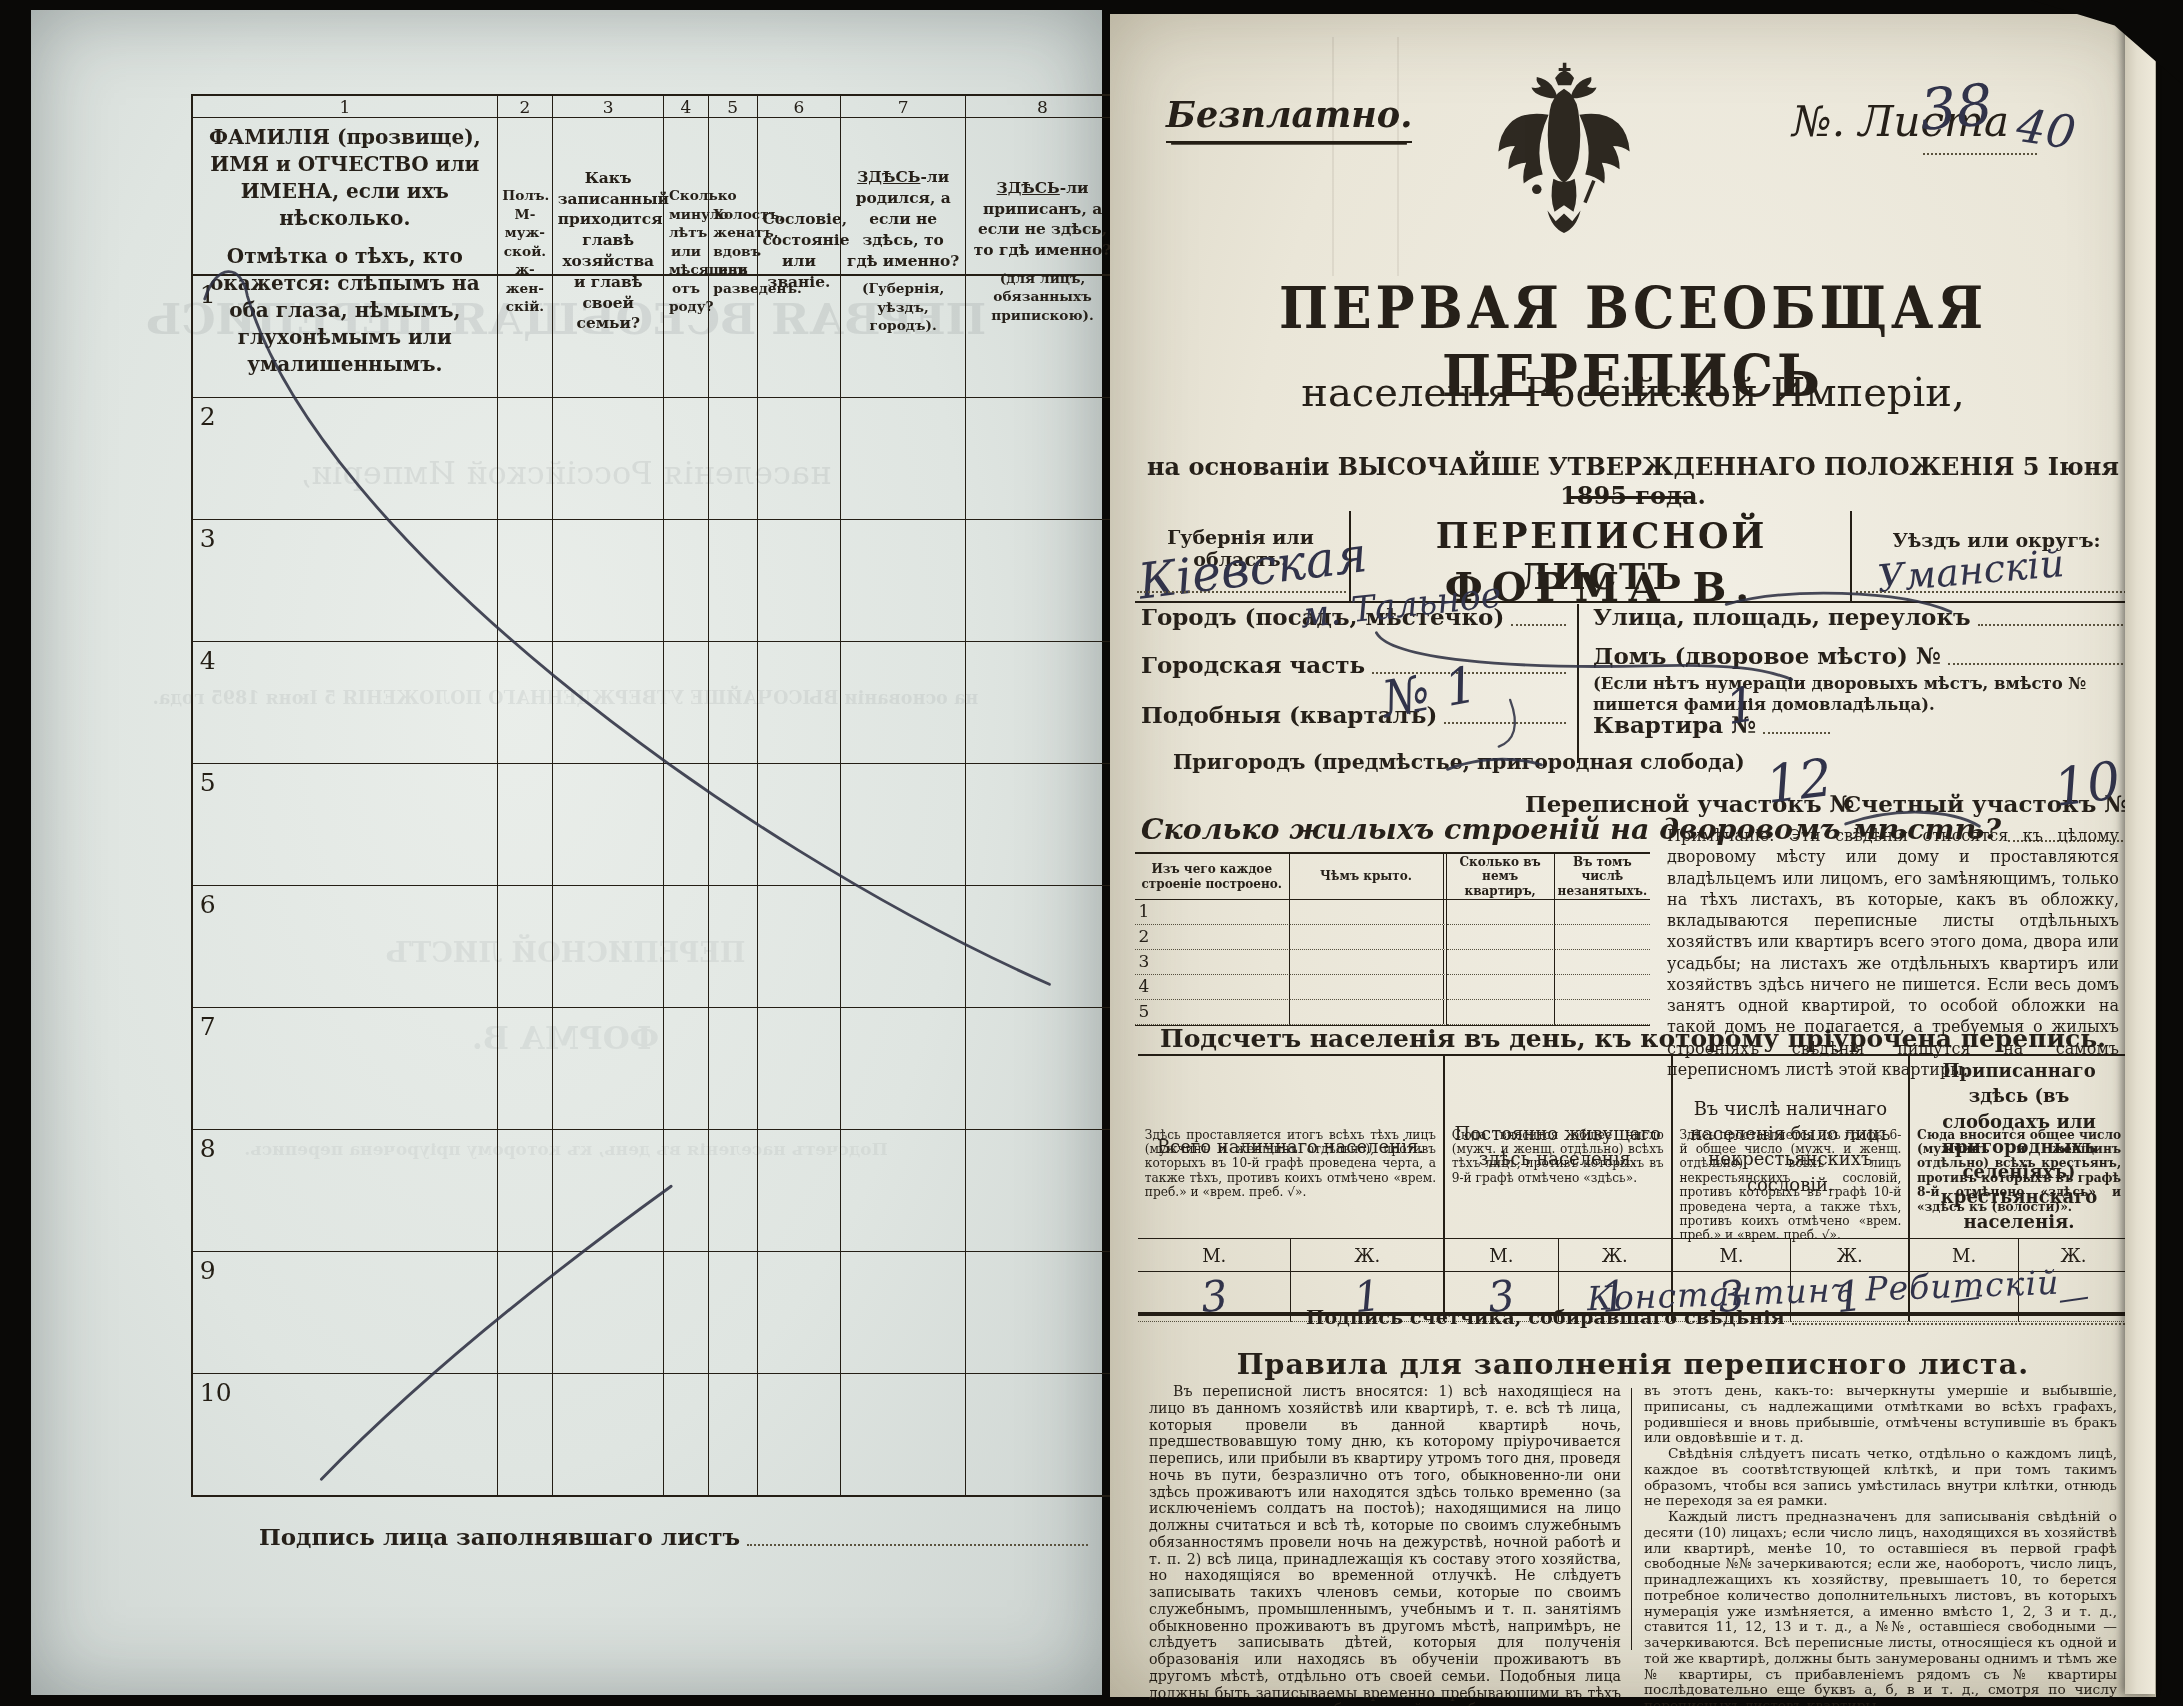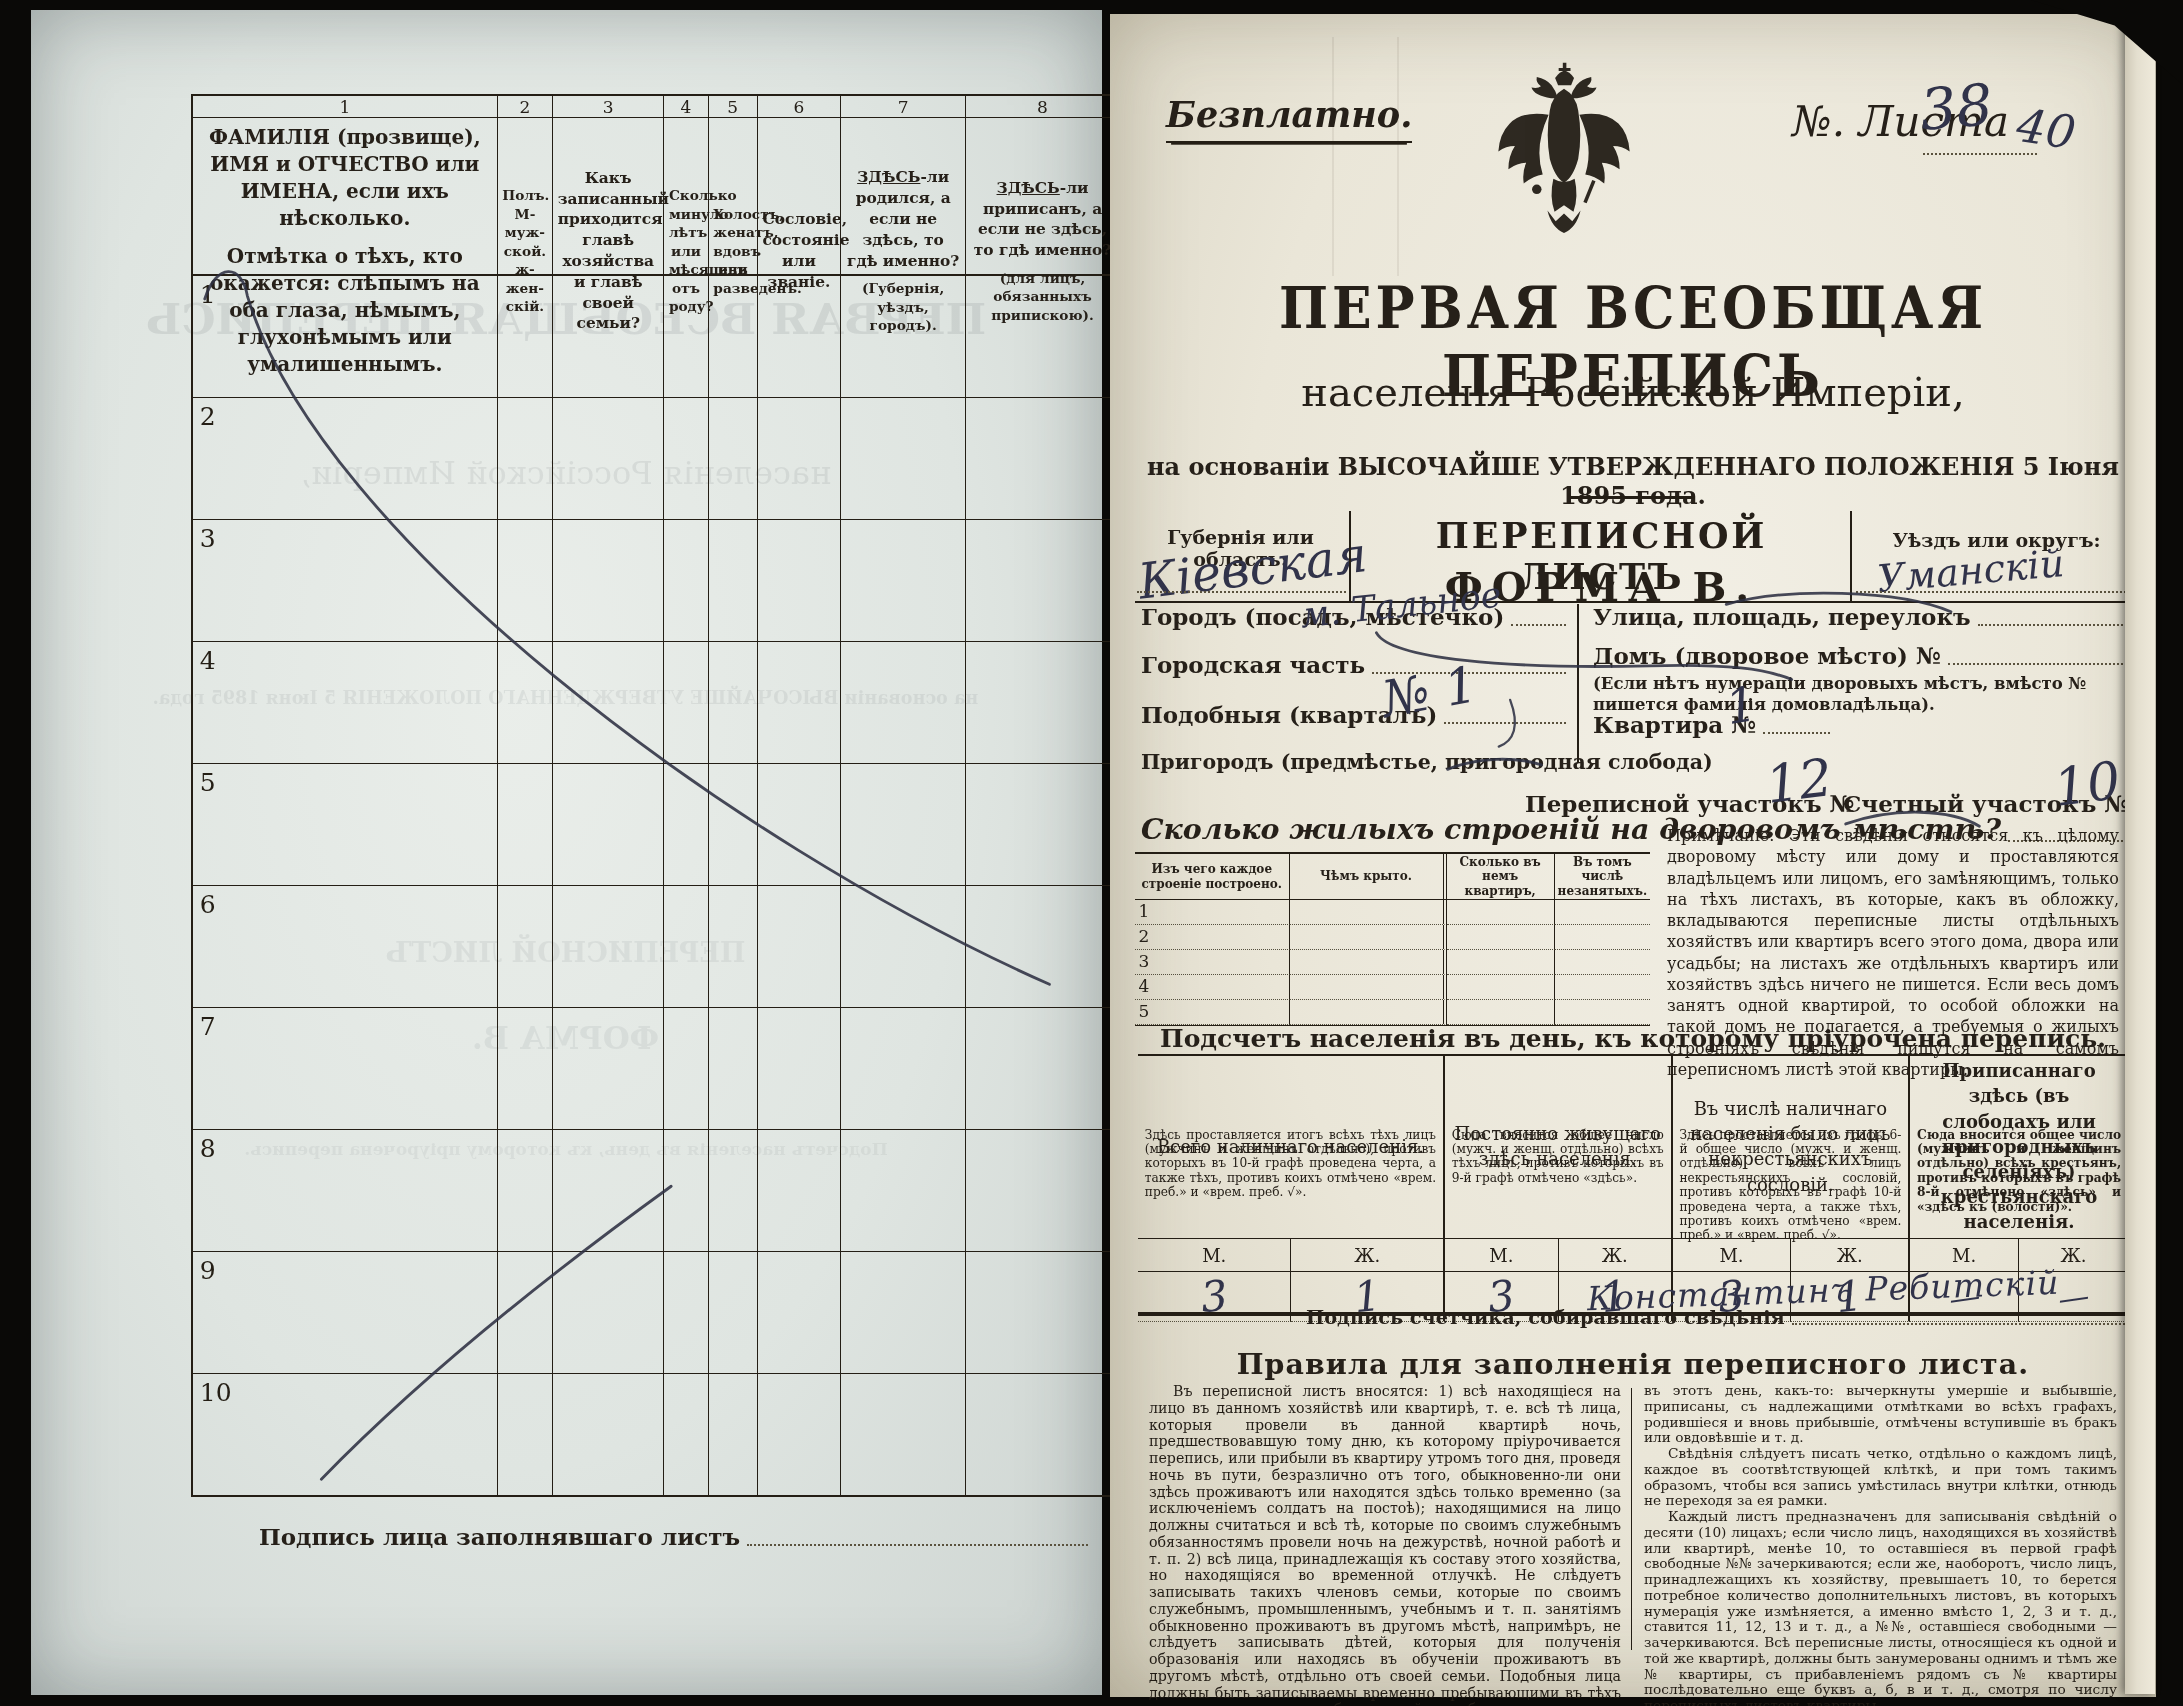--- a/index.html
+++ b/index.html
@@ -339,21 +339,21 @@
       <span class="dots"></span>
   </div>
 
   <div class="abs frow" style="left:1141px;top:701px;width:427px;">
     <span class="flabel">Подобныя (кварталъ)</span>
       <span class="dots"></span>
   </div>
   <div class="abs hw" style="left:1382px;top:663px;font-size:50px;transform:rotate(-10deg);">№ 1</div>
 
   <div class="abs frow" style="left:1141px;top:750px;width:427px;">
-    <span class="flabel" style="font-size:20.5px;">Пригородъ (предмѣстье, пригородная слобода)</span>
+    <span class="flabel" style="font-size:20.5px;margin-left:32px;">Пригородъ (предмѣстье, пригородная слобода)</span>
       <span class="dots"></span>
   </div>
 
   <div class="abs frow" style="left:1593px;top:603px;width:540px;">
     <span class="flabel">Улица, площадь, переулокъ</span>
       <span class="dots"></span>
   </div>
   <div class="abs frow" style="left:1593px;top:642px;width:540px;">
     <span class="flabel">Домъ (дворовое мѣсто) №</span>
       <span class="dots"></span>

